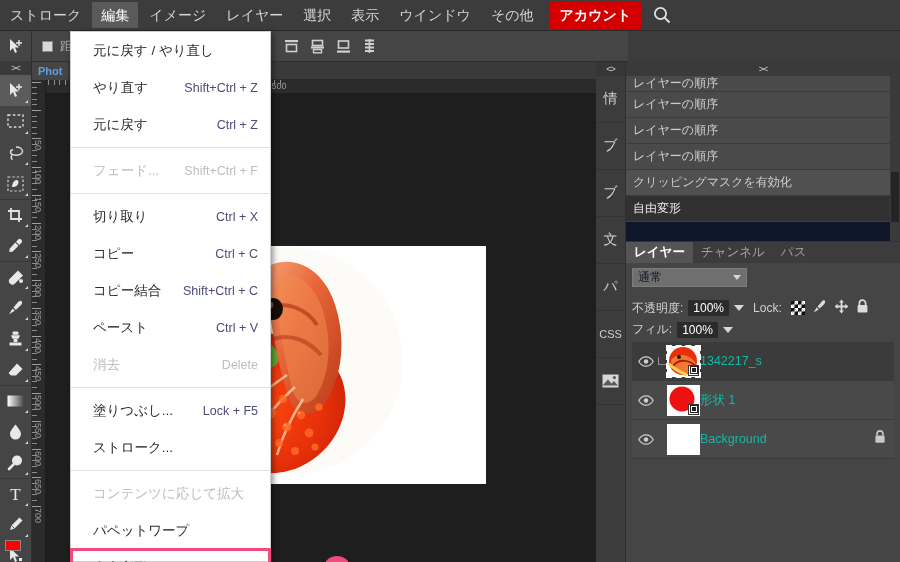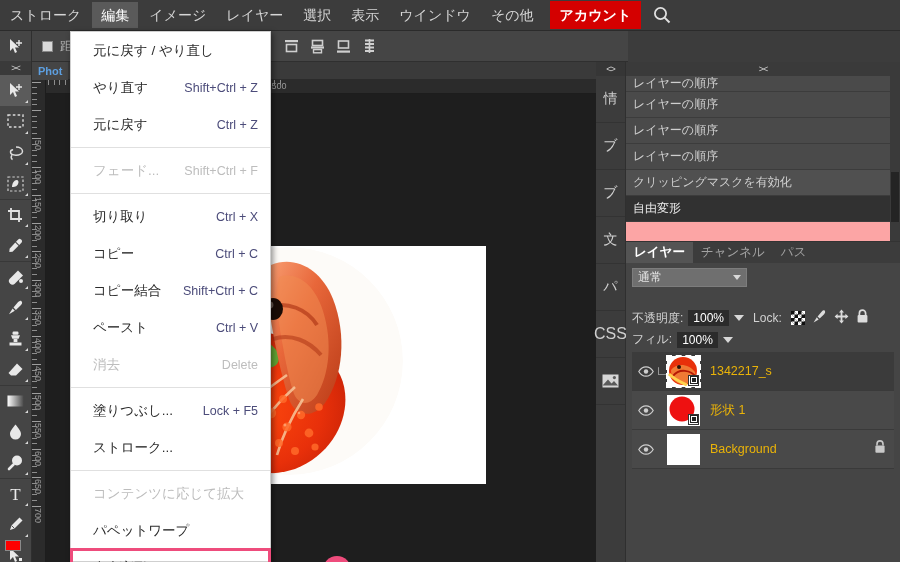--- a/index.html
+++ b/index.html
@@ -119,56 +119,56 @@
     background:#3c3c3c; border-right:1px solid #2f2f2f;
   }
   .rail .rcollapse{
     height:14px; display:flex;align-items:center;justify-content:center;
     color:#cfcfcf;font-size:9px;letter-spacing:-1px; background:#363636;
   }
   .rail .ri{
     height:47px; display:flex; align-items:center; justify-content:center;
     color:#cfcfcf; font-size:14px; border-bottom:1px solid #333;
   }
-  .rail .ri.small{ font-size:16px; }
+  .rail .ri.small{ font-size:11px; }
 
   .rightdock{
     position:absolute; left:626px; top:62px; width:274px; height:500px;
     background:#454545;
   }
   .dockbar{
     height:14px; background:#3a3a3a; display:flex;align-items:center;justify-content:center;
     color:#cfcfcf;font-size:9px;letter-spacing:-1px;
   }
   .tabrow{ display:flex; height:21px; background:#3c3c3c; align-items:stretch; }
   .ptab{
     color:#cfcfcf; font-size:12px; padding:2px 9px; display:flex; align-items:center;
     background:#3c3c3c;
   }
   .ptab.on{ background:#545454; color:#fff; }
-  .histlist{ background:#fca5a5; position:relative; }
+  .histlist{ background:#0f172a; position:relative; }
   .hrow{
     height:26px; display:flex; align-items:center; padding-left:7px;
     color:#cfcfcf; font-size:12px; border-bottom:1px solid #3c3c3c; background:#4a4a4a;
   }
   .hrow.clip{ background:#505050; }
   .hrow.cur{ background:#313131; color:#e8e8e8; }
   .hscroll{
     position:absolute; right:0; top:0; width:10px; background:#3a3a3a;
   }
   .hthumb{ position:absolute; right:1px; width:8px; background:#242424; }
 
   .layertabs{ display:flex; height:22px; background:#3c3c3c; border-top:1px solid #333; }
   .ltab{ color:#a3a3a3; font-size:12.5px; padding:3px 8px; display:flex; align-items:center;}
   .ltab.on{ background:#545454; color:#fff; font-weight:bold;}
   .lpanel{ background:#454545; padding:5px 6px 0 6px; }
   .blend{
     width:115px; height:19px; background:#6f6f6f; border:1px solid #7d7d7d;
-    color:#e5e5e5; font-size:12px; display:flex; align-items:center;
-    padding:0 5px; justify-content:space-between; margin-bottom:22px;
+    color:#0f172a; font-size:12px; display:flex; align-items:center;
+    padding:0 5px; justify-content:space-between; margin-bottom:12px;
   }
   .oprow{ display:flex; align-items:center; gap:5px; margin-bottom:4px; color:#d2d2d2; font-size:12px;}
   .numbox{ background:#2b2b2b; color:#fff; font-size:12px; padding:1px 5px; }
   .dncaret{ width:0;height:0;border-left:5px solid transparent;border-right:5px solid transparent;border-top:6px solid #d8d8d8;}
   .lockicons{ display:flex; align-items:center; gap:7px; margin-left:4px; }
   .checker{
     width:14px;height:14px;
     background-image:
       linear-gradient(45deg,#fff 25%,transparent 25%,transparent 75%,#fff 75%),
       linear-gradient(45deg,#fff 25%,#111 25%,#111 75%,#fff 75%);
@@ -178,21 +178,21 @@
   .layerlist{ margin-top:3px; }
   .lrow{
     height:39px; display:flex; align-items:center; border-bottom:1px solid #3a3a3a;
     background:#494949; padding-left:4px; position:relative;
   }
   .lrow.sel{ background:#3b3b3b; }
   .eye{ width:20px; display:flex; align-items:center; justify-content:center; color:#cfcfcf;}
   .clipmark{ width:11px; color:#cfcfcf; font-size:13px; line-height:10px;}
   .thumb{ width:33px;height:31px; background:#fff; position:relative; overflow:hidden; }
   .thumb.dashed{ outline:2px dashed #ffffff; outline-offset:-1px;}
-  .lname{ color:#eab308; font-size:12.5px; margin-left:10px; }
+  .lname{ color:#14b8a6; font-size:12.5px; }
   .lock-r{ position:absolute; right:8px; color:#c9c9c9; }
   .thumb-fx{ position:absolute; right:1px; bottom:1px; width:11px;height:11px;
     background:#fff; border:1px solid #333; display:flex;align-items:center;justify-content:center;}
 
   
   .dropdown{
     position:absolute; left:70px; top:31px; width:201px; height:531px;
     background:#ffffff; border:1px solid #cfcfcf; z-index:100;
     box-shadow:2px 2px 6px rgba(0,0,0,.45);
   }

